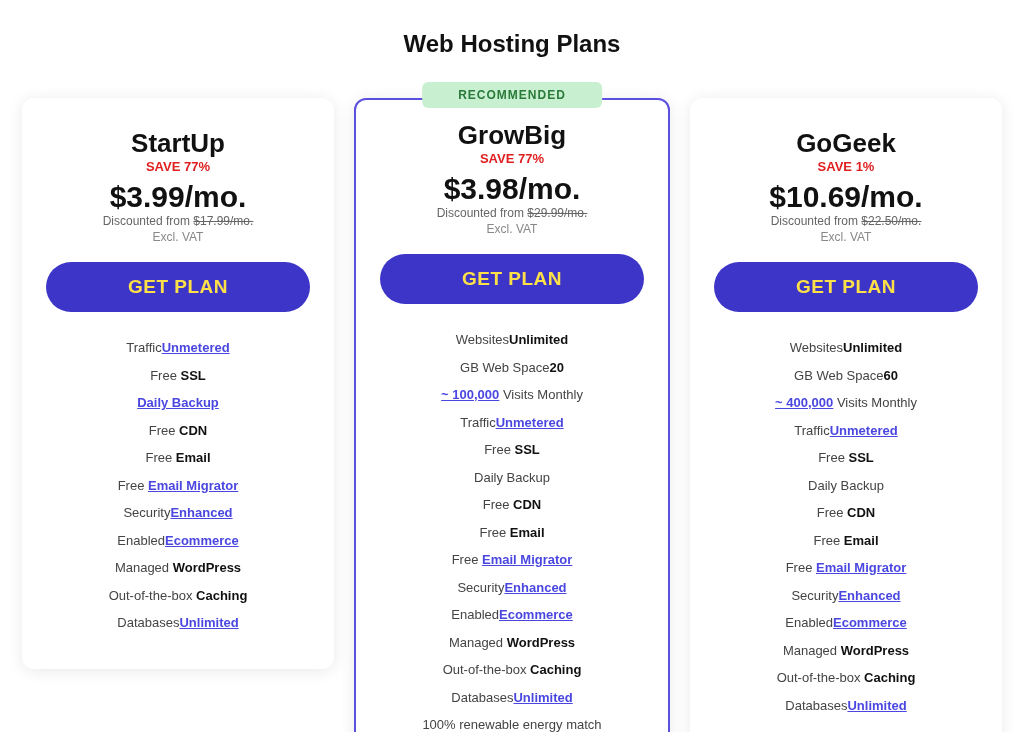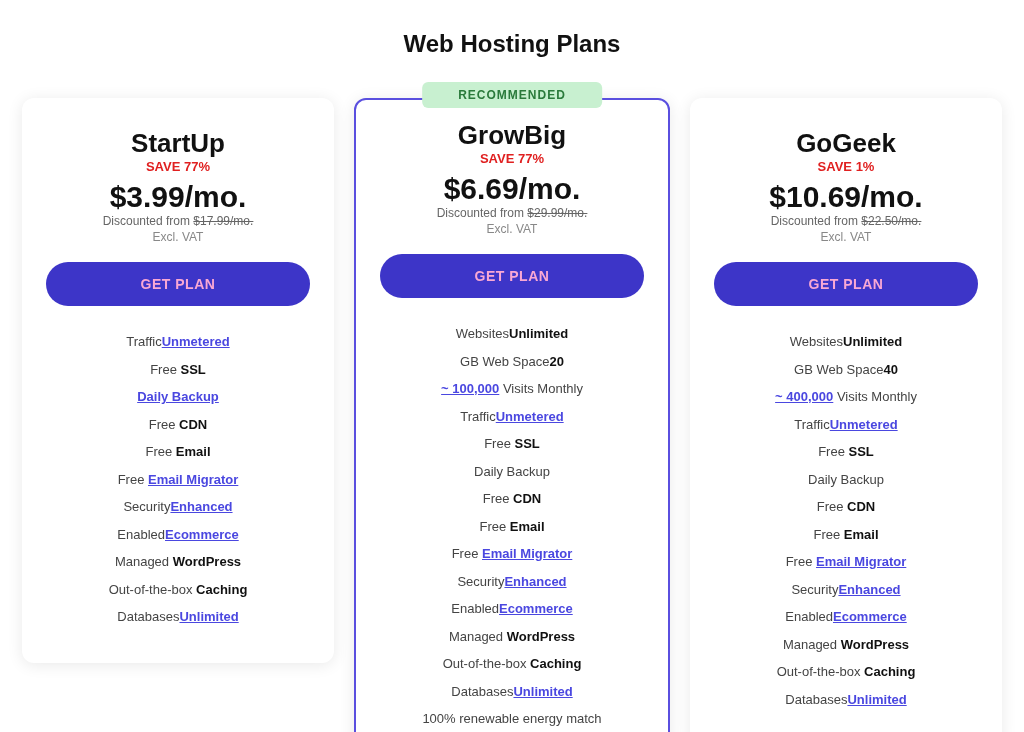--- a/index.html
+++ b/index.html
@@ -80,25 +80,25 @@
     .original-price s {
       color: #666;
     }
     .excl-vat {
       font-size: 12px;
       color: #888;
       margin-bottom: 18px;
     }
     .get-plan-btn {
       background: #3d35c8;
-      color: #f9a8d4;
+      color: #fde047;
       border: none;
       border-radius: 30px;
       padding: 14px 48px;
-      font-size: 14px;
+      font-size: 19px;
       font-weight: 700;
       letter-spacing: 0.5px;
       cursor: pointer;
       margin-bottom: 22px;
       width: 100%;
     }
     .features-list {
       list-style: none;
       width: 100%;
       text-align: center;
@@ -144,21 +144,21 @@
         <li><span>Managed </span><span class="bold">WordPress</span></li>
         <li><span>Out-of-the-box </span><span class="bold">Caching</span></li>
         <li><span> Databases</span><span class="link-blue">Unlimited</span></li>
         <li></li>
       </ul>
     </div>
     <div class="plan-card recommended">
       <div class="recommended-badge">RECOMMENDED</div>
       <div class="plan-name">GrowBig</div>
       <div class="save-badge">SAVE 77%</div>
-      <div class="price">$6.69/mo.</div>
+      <div class="price">$3.98/mo.</div>
       <div class="original-price">Discounted from <s>$29.99/mo.</s></div>
       <div class="excl-vat">Excl. VAT</div>
       <button class="get-plan-btn">GET PLAN</button>
       <ul class="features-list">
         <li><span> Websites</span><span class="bold">Unlimited</span></li>
         <li><span> GB Web Space</span><span class="bold">20</span></li>
         <li><span class="link-blue">~ 100,000</span><span> Visits Monthly</span></li>
         <li><span> Traffic</span><span class="link-blue">Unmetered</span></li>
         <li><span>Free </span><span class="bold">SSL</span></li>
         <li><span>Daily Backup</span></li>
@@ -175,21 +175,21 @@
     </div>
     <div class="plan-card">
       <div class="plan-name">GoGeek</div>
       <div class="save-badge">SAVE 1%</div>
       <div class="price">$10.69/mo.</div>
       <div class="original-price">Discounted from <s>$22.50/mo.</s></div>
       <div class="excl-vat">Excl. VAT</div>
       <button class="get-plan-btn">GET PLAN</button>
       <ul class="features-list">
         <li><span> Websites</span><span class="bold">Unlimited</span></li>
-        <li><span> GB Web Space</span><span class="bold">40</span></li>
+        <li><span> GB Web Space</span><span class="bold">60</span></li>
         <li><span class="link-blue">~ 400,000</span><span> Visits Monthly</span></li>
         <li><span> Traffic</span><span class="link-blue">Unmetered</span></li>
         <li><span>Free </span><span class="bold">SSL</span></li>
         <li><span>Daily Backup</span></li>
         <li><span>Free </span><span class="bold">CDN</span></li>
         <li><span>Free </span><span class="bold">Email</span></li>
         <li><span>Free </span><span class="link-blue">Email Migrator</span></li>
         <li><span> Security</span><span class="link-blue">Enhanced</span></li>
         <li><span> Enabled</span><span class="link-blue">Ecommerce</span></li>
         <li><span>Managed </span><span class="bold">WordPress</span></li>

